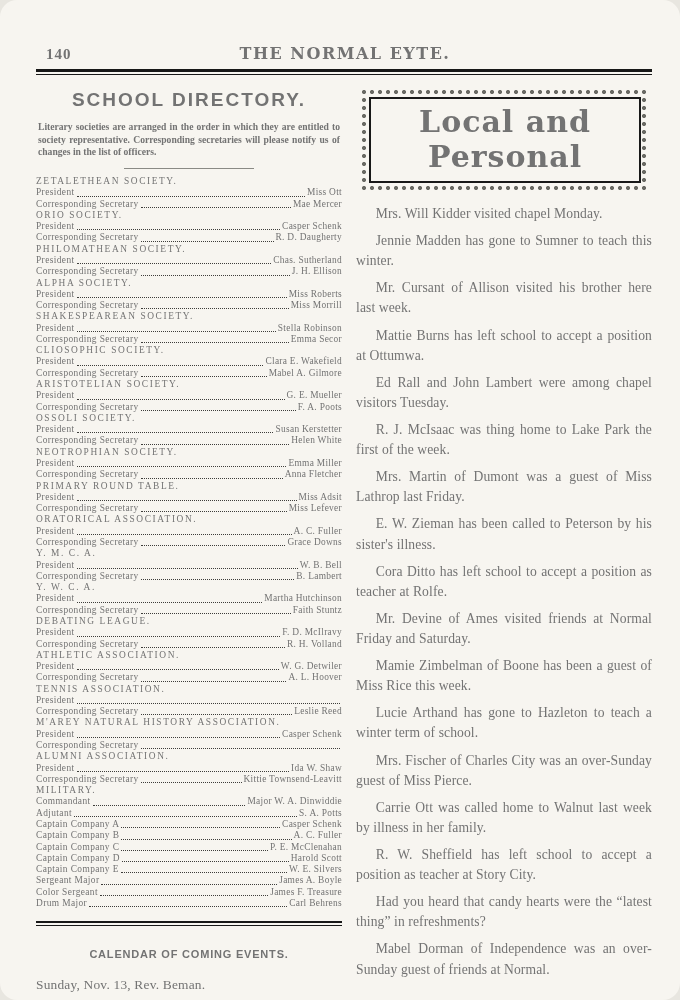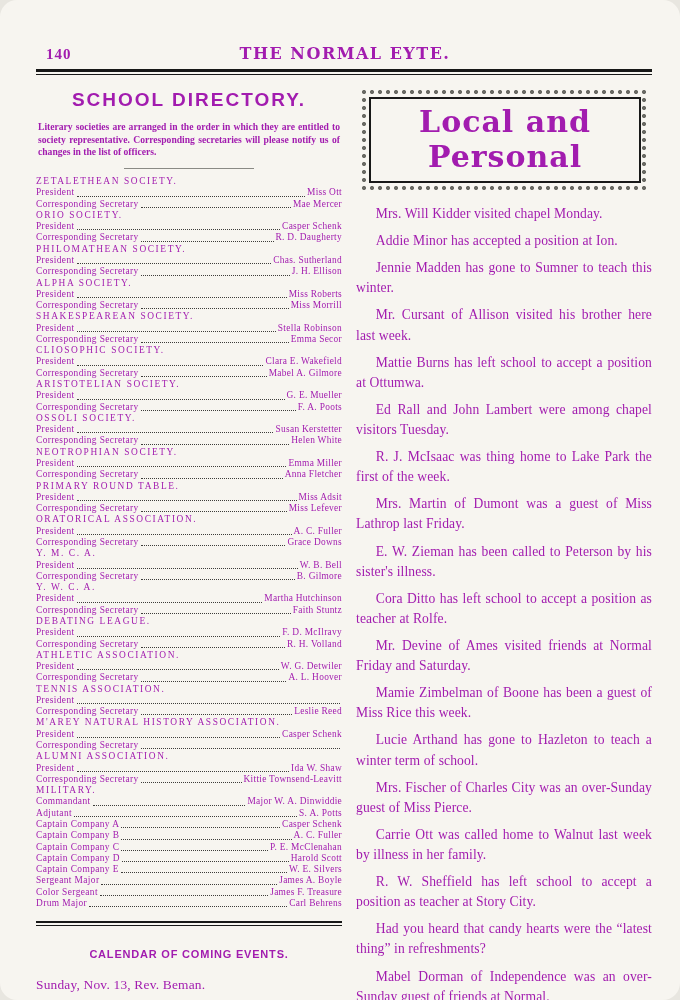--- a/index.html
+++ b/index.html
@@ -1,19 +1,19 @@
 <!DOCTYPE html>
 <html><head>
 <meta charset="utf-8">
 <style>
   * { margin: 0; padding: 0; box-sizing: border-box; }
   html, body { background: #e8e6e0; }
   .page {
     width: 680px; height: 1000px; overflow: hidden;
-    background: #f7f5f0; color: #a21caf;
+    background: #f7f5f0; color: #737373;
     font-family: "Liberation Serif", "DejaVu Serif", serif;
     position: relative;
     padding: 44px 28px 0 36px;
     border-radius: 17px;
   }
   
   .masthead-row {
     display: grid; grid-template-columns: 1fr auto 1fr;
     align-items: baseline; padding: 0 8px 6px 10px;
   }
@@ -226,21 +226,21 @@
           </div>
           <div class="society-heading">Y. M. C. A.</div>
           <div class="officer-row">
             <span class="officer-role">President</span>
             <span class="leader"></span>
             <span class="officer-name">W. B. Bell</span>
           </div>
           <div class="officer-row">
             <span class="officer-role">Corresponding Secretary</span>
             <span class="leader"></span>
-            <span class="officer-name">B. Gilmore</span>
+            <span class="officer-name">B. Lambert</span>
           </div>
           <div class="society-heading">Y. W. C. A.</div>
           <div class="officer-row">
             <span class="officer-role">President</span>
             <span class="leader"></span>
             <span class="officer-name">Martha Hutchinson</span>
           </div>
           <div class="officer-row">
             <span class="officer-role">Corresponding Secretary</span>
             <span class="leader"></span>
@@ -364,21 +364,20 @@
     </section>
 
     <section class="col-right">
       <div class="ornament-box">
         <div class="ornament-inner">
           <h2 class="lp-title">Local and Personal</h2>
         </div>
       </div>
       <div id="news">
           <p class="news-item">Mrs. Will Kidder visited chapel Monday.</p>
-          <p class="news-item">Addie Minor has accepted a position at Ion.</p>
           <p class="news-item">Jennie Madden has gone to Sumner to teach this winter.</p>
           <p class="news-item">Mr. Cursant of Allison visited his brother here last week.</p>
           <p class="news-item">Mattie Burns has left school to accept a position at Ottumwa.</p>
           <p class="news-item">Ed Rall and John Lambert were among chapel visitors Tuesday.</p>
           <p class="news-item">R. J. McIsaac was thing home to Lake Park the first of the week.</p>
           <p class="news-item">Mrs. Martin of Dumont was a guest of Miss Lathrop last Friday.</p>
           <p class="news-item">E. W. Zieman has been called to Peterson by his sister's illness.</p>
           <p class="news-item">Cora Ditto has left school to accept a position as teacher at Rolfe.</p>
           <p class="news-item">Mr. Devine of Ames visited friends at Normal Friday and Saturday.</p>
           <p class="news-item">Mamie Zimbelman of Boone has been a guest of Miss Rice this week.</p>

